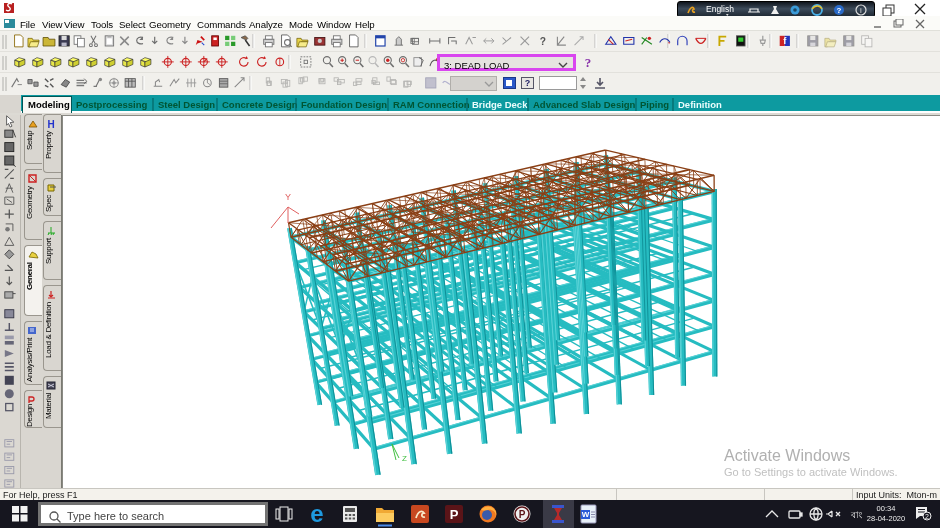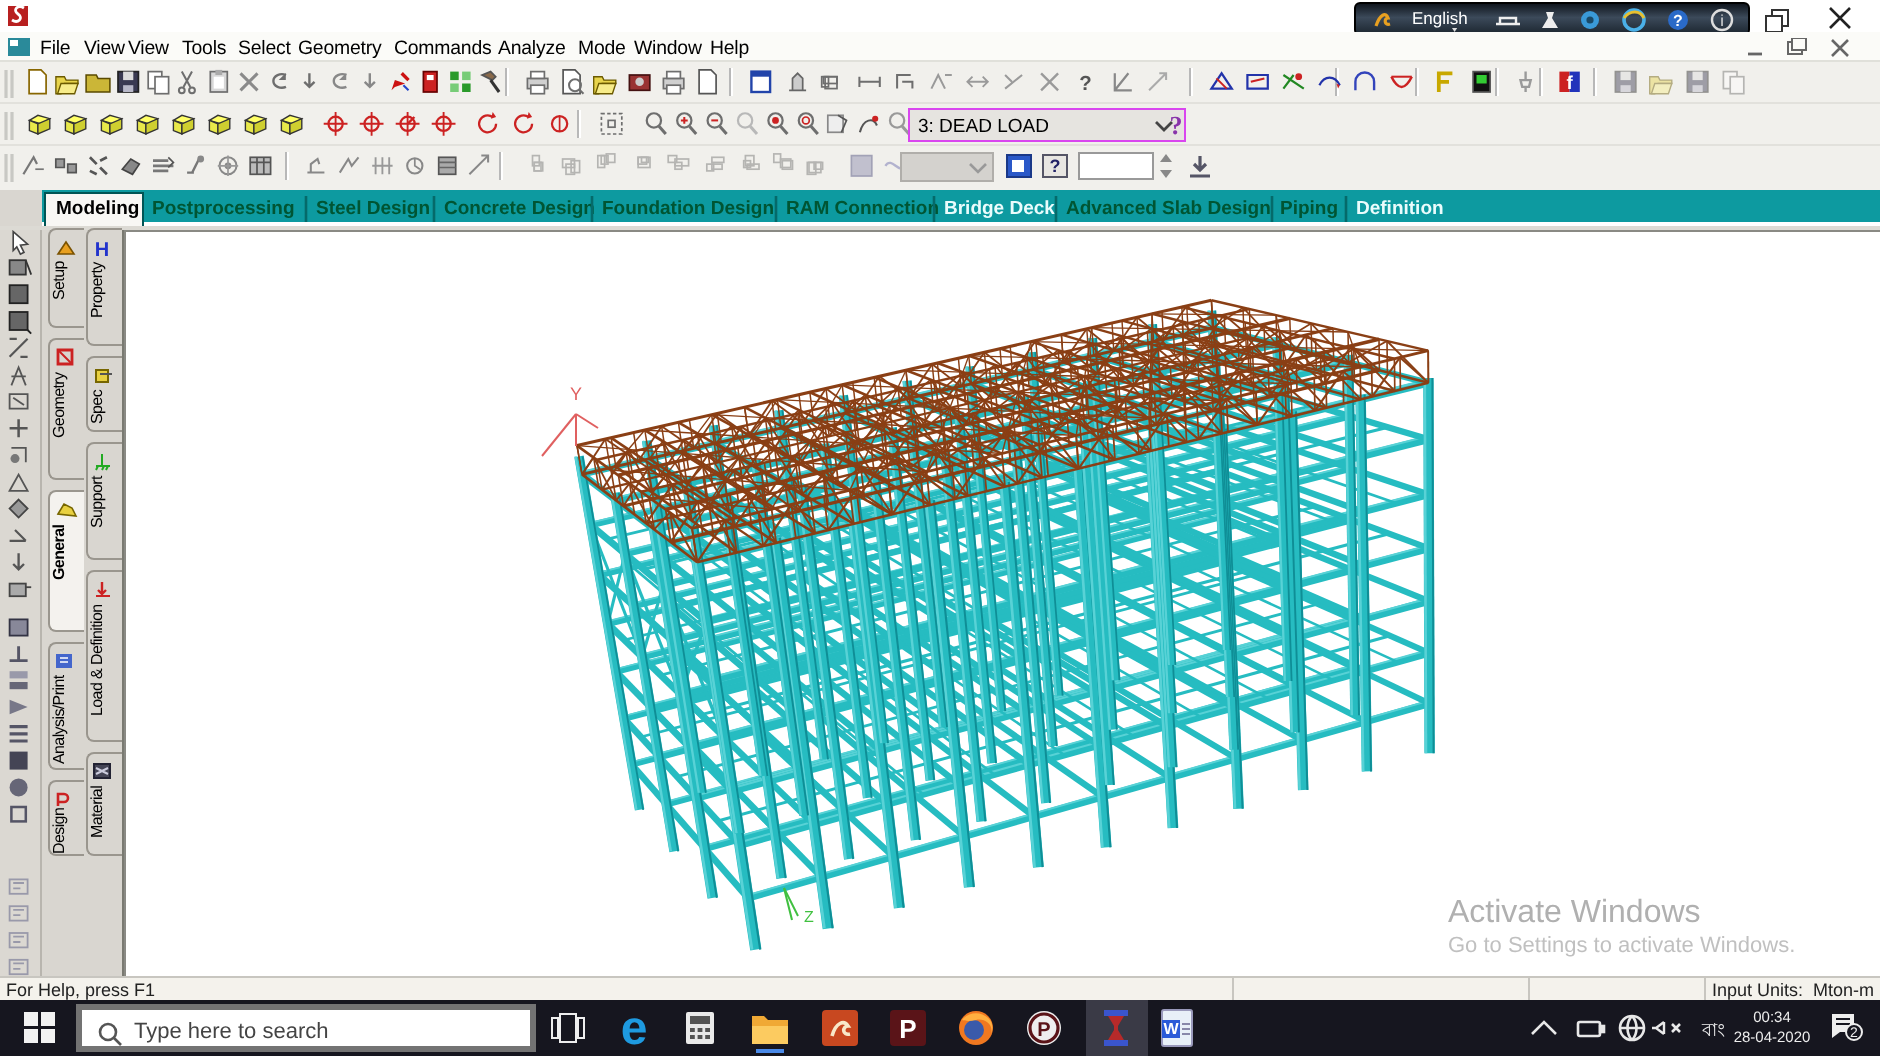--- a/index.html
+++ b/index.html
@@ -417,21 +417,21 @@
         </g>
 <g transform="translate(442.6,1.1) scale(0.85)">
           <circle cx="7" cy="6" r="4.2" fill="none" stroke="#999" stroke-width="1.3"></circle>
           <path d="M10 9.5L14 14" stroke="#999" stroke-width="1.8"></path>
         </g>
 <g transform="translate(457.79999999999995,1.1) scale(0.85)">
           <path d="M8 3L3 13h10z" fill="#e8e8e0" stroke="#888"></path>
           <ellipse cx="8" cy="13" rx="5" ry="1.5" fill="#d8d8d0" stroke="#888"></ellipse>
         </g>
   </svg>
-  <div class="abs" style="left:437px;top:2px;width:139px;height:17px;background:#e6e4e0;border:1px solid #d946ef;font-size:9.5px;color:#000;padding:3px 0 0 4px;margin-left:17px;">3: DEAD LOAD
+  <div class="abs" style="left:437px;top:2px;width:139px;height:17px;background:#e6e4e0;border:3px solid #d946ef;font-size:9.5px;color:#000;padding:3px 0 0 4px;">3: DEAD LOAD
     <svg width="10" height="8" style="position:absolute;right:5px;top:5px">
           <path d="M1 1l4 4 4-4" fill="none" stroke="#444" stroke-width="1.4"></path>
         </svg>
   </div>
   <svg width="16" height="16" style="position:absolute;left:580px;top:2px">
         <text x="8" y="13" font-size="13" font-weight="bold" fill="#8833aa" text-anchor="middle" font-family="Liberation Serif">?</text>
       </svg>
 </div>
 <div class="abs" style="left:0;top:73px;width:940px;height:22px;background:#f1f0ec;">
   <svg width="940" height="20" style="position:absolute;left:0;top:2px">

